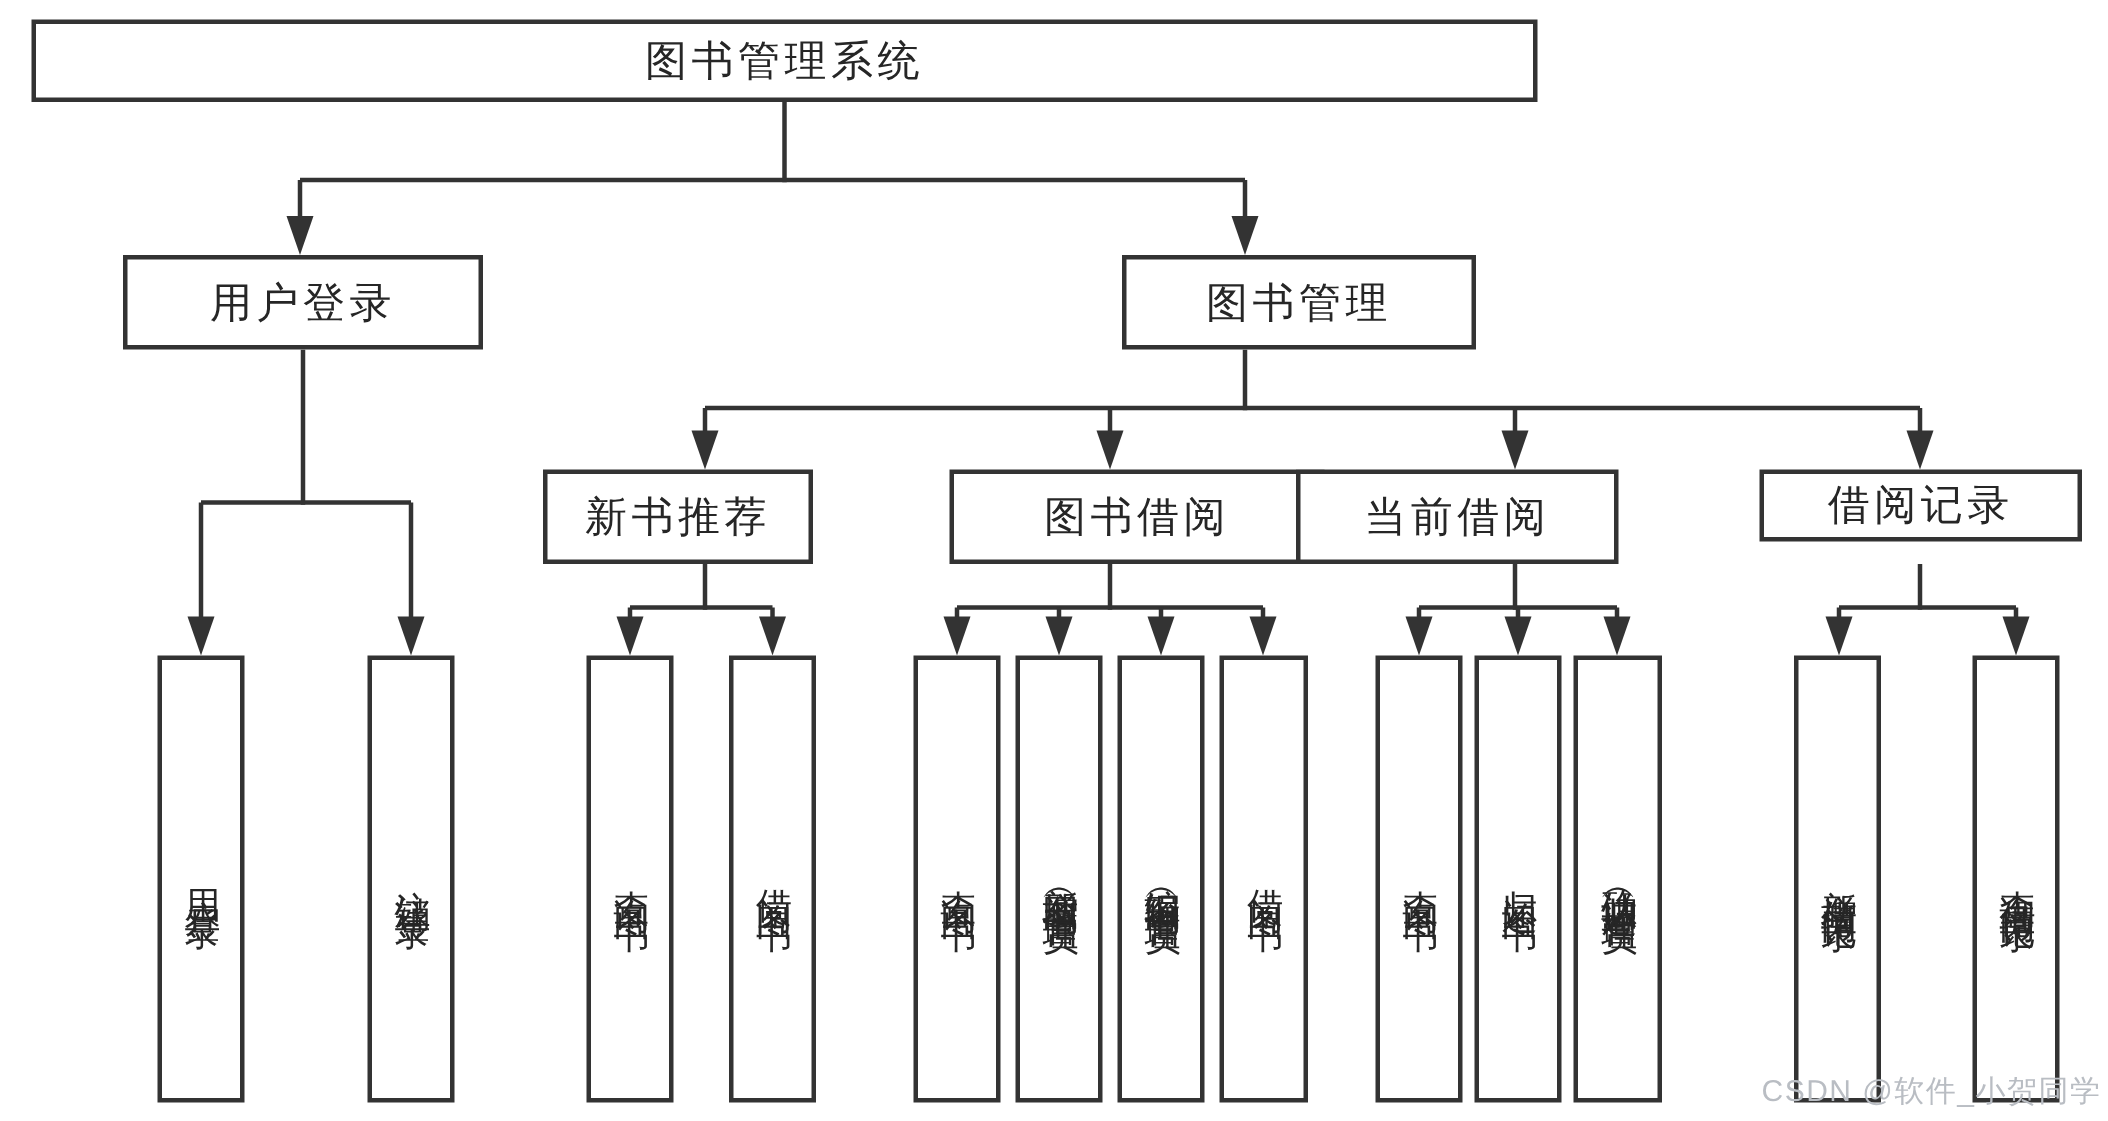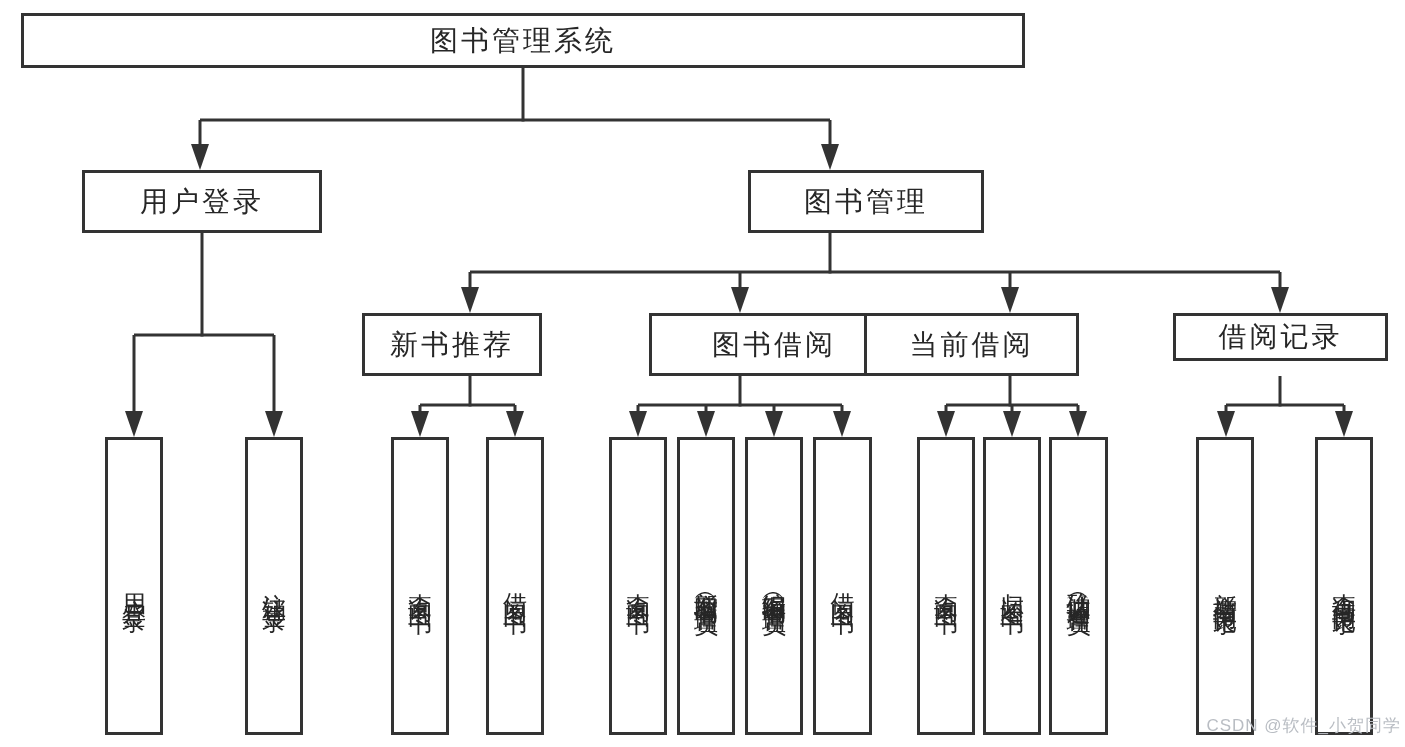--- a/index.html
+++ b/index.html
@@ -47,21 +47,21 @@
     writing-mode: vertical-rl;
     text-orientation: mixed;
     line-height: 1;
     display: block;
   }
   #watermark {
     position: absolute;
     right: 4px;
     top: 714px;
     z-index: 5;
-    font-size: 17px;
+    font-size: 20px;
     letter-spacing: 1px;
     color: #b9bdc3;
     white-space: nowrap;
   }
   line { stroke: #333333; stroke-width: 3; }
   polygon { fill: #333333; }
 </style>
 </head>
 <body>
 
@@ -150,21 +150,21 @@
   <div class="node h" style="left:82px; top:170px; width:240px; height:63px;">
     <span>用户登录</span>
   </div>
   <div class="node h" style="left:712px; top:170px; width:236px; height:63px;margin-left:36px;">
     <span>图书管理</span>
   </div>
 
   <div class="node h" style="left:362px; top:313px; width:180px; height:63px;">
     <span>新书推荐</span>
   </div>
-  <div class="node h" style="left:649px; top:313px; width:250px; height:63px;align-items:center;">
+  <div class="node h" style="left:633px; top:313px; width:250px; height:63px;align-items:center;">
     <span>图书借阅</span>
   </div>
   <div class="node h" style="left:864px; top:313px; width:215px; height:63px;">
     <span>当前借阅</span>
   </div>
   <div class="node h" style="left:1173px; top:313px; width:215px; height:48px;">
     <span>借阅记录</span>
   </div>
 
   <div class="node v" style="left:105px; top:437px; width:58px; height:298px;">

